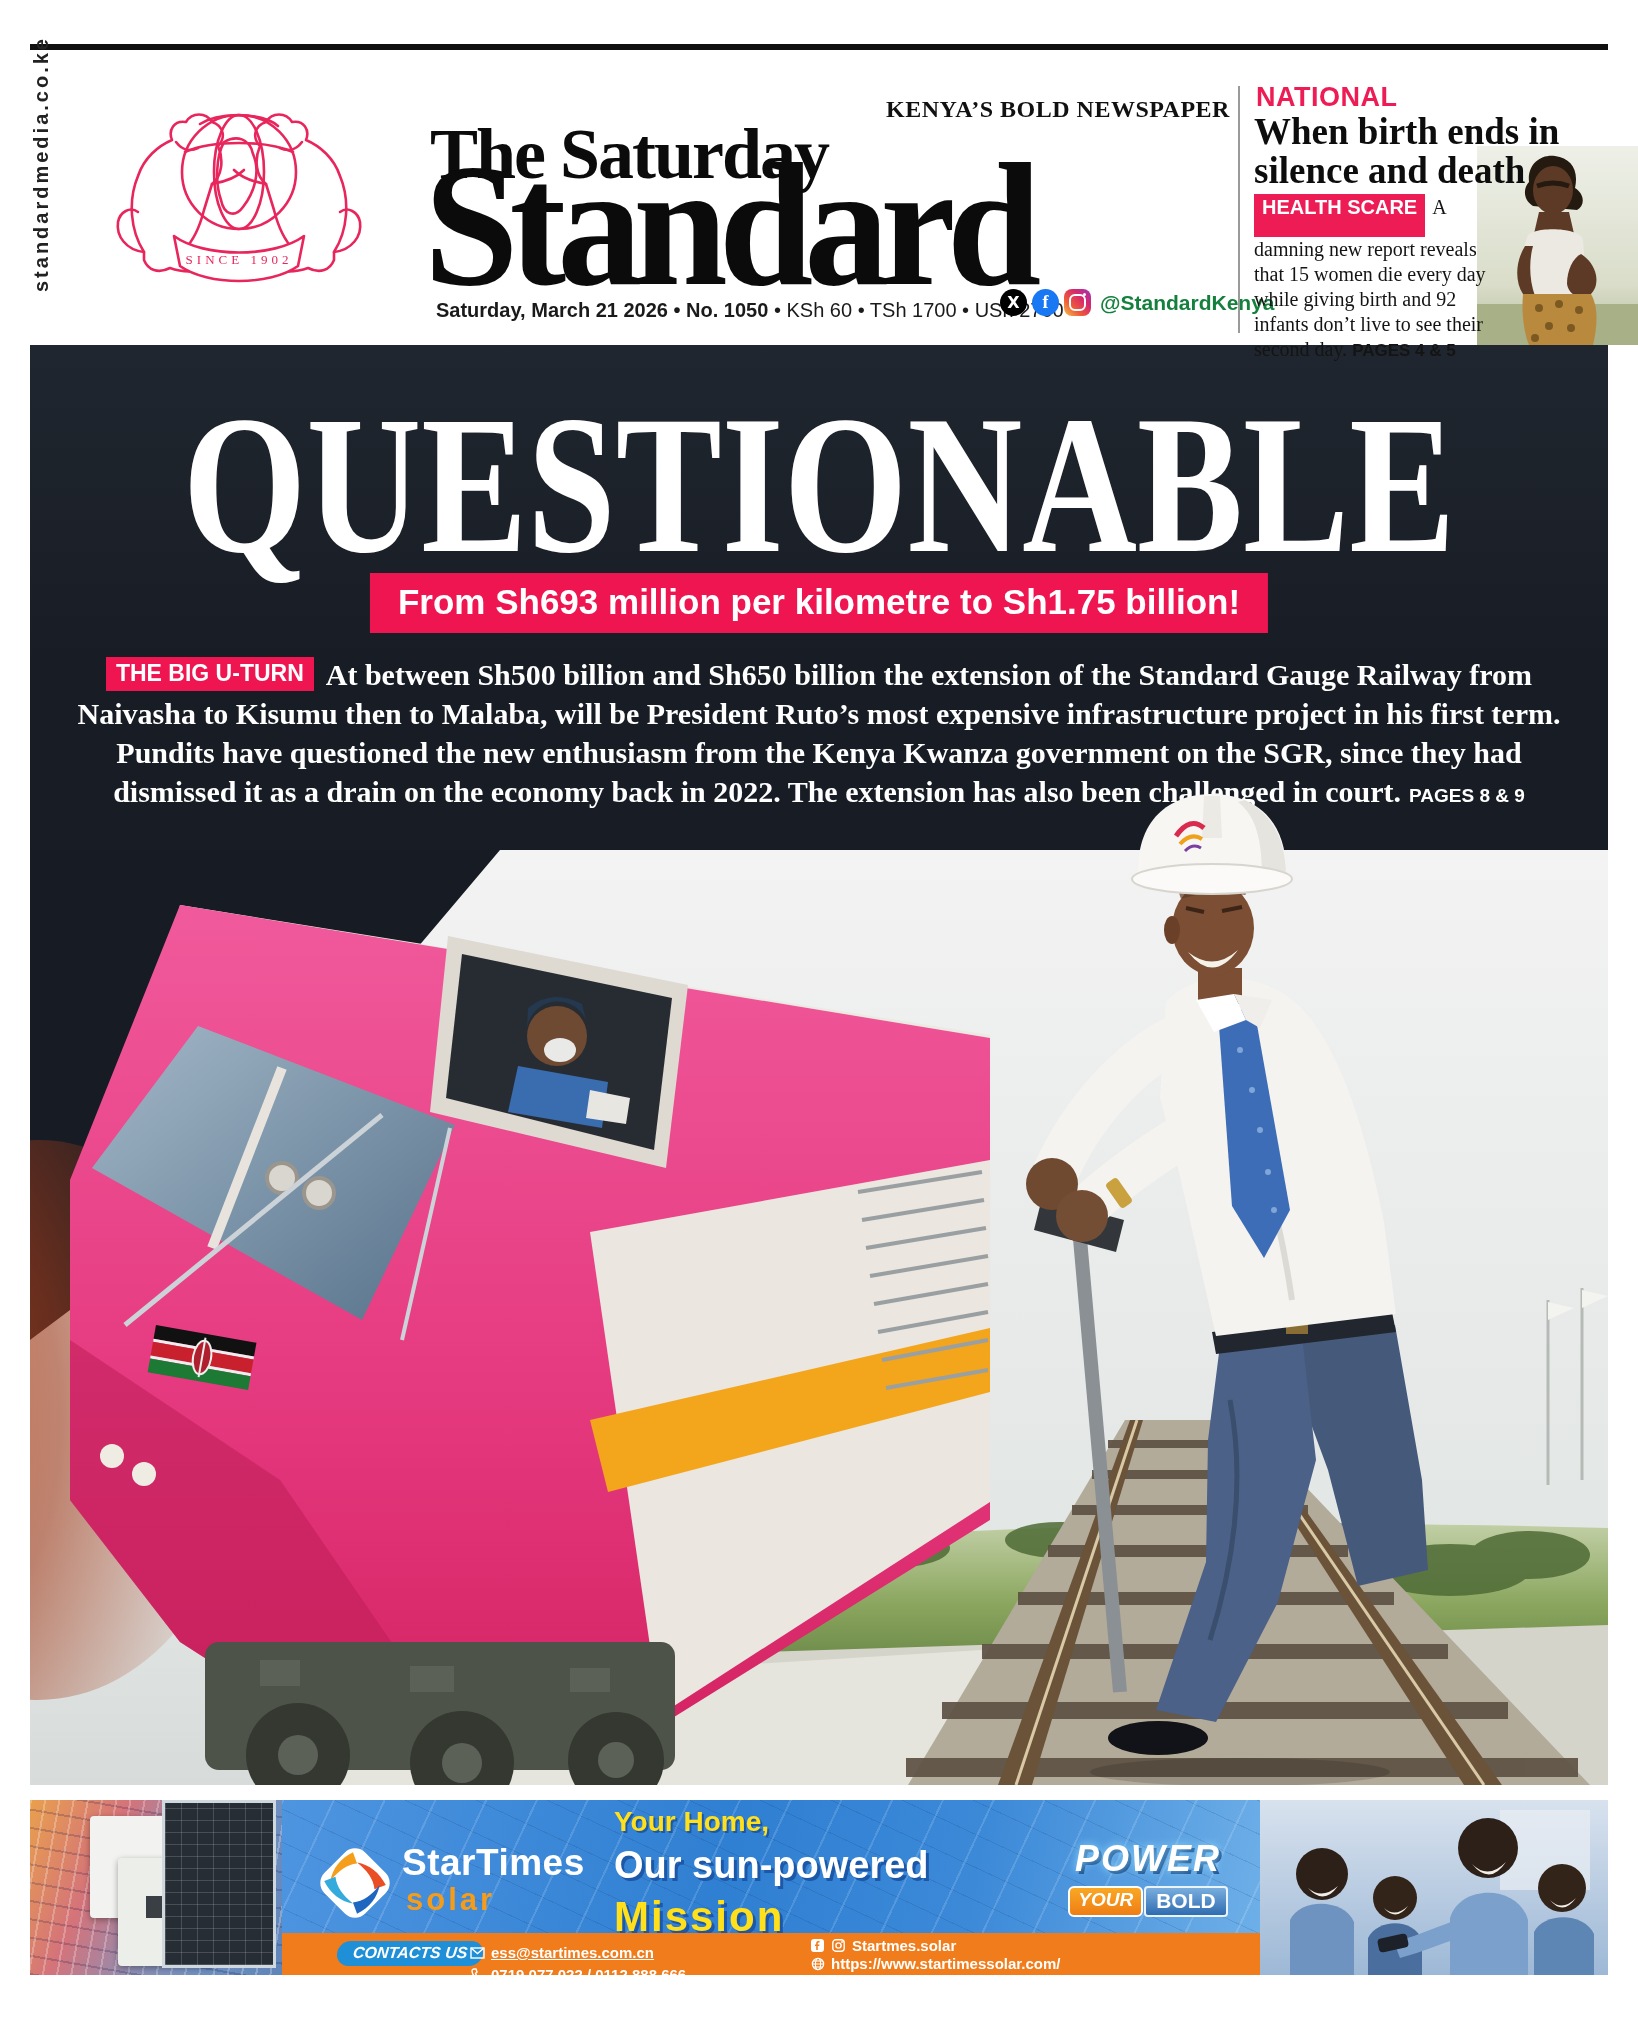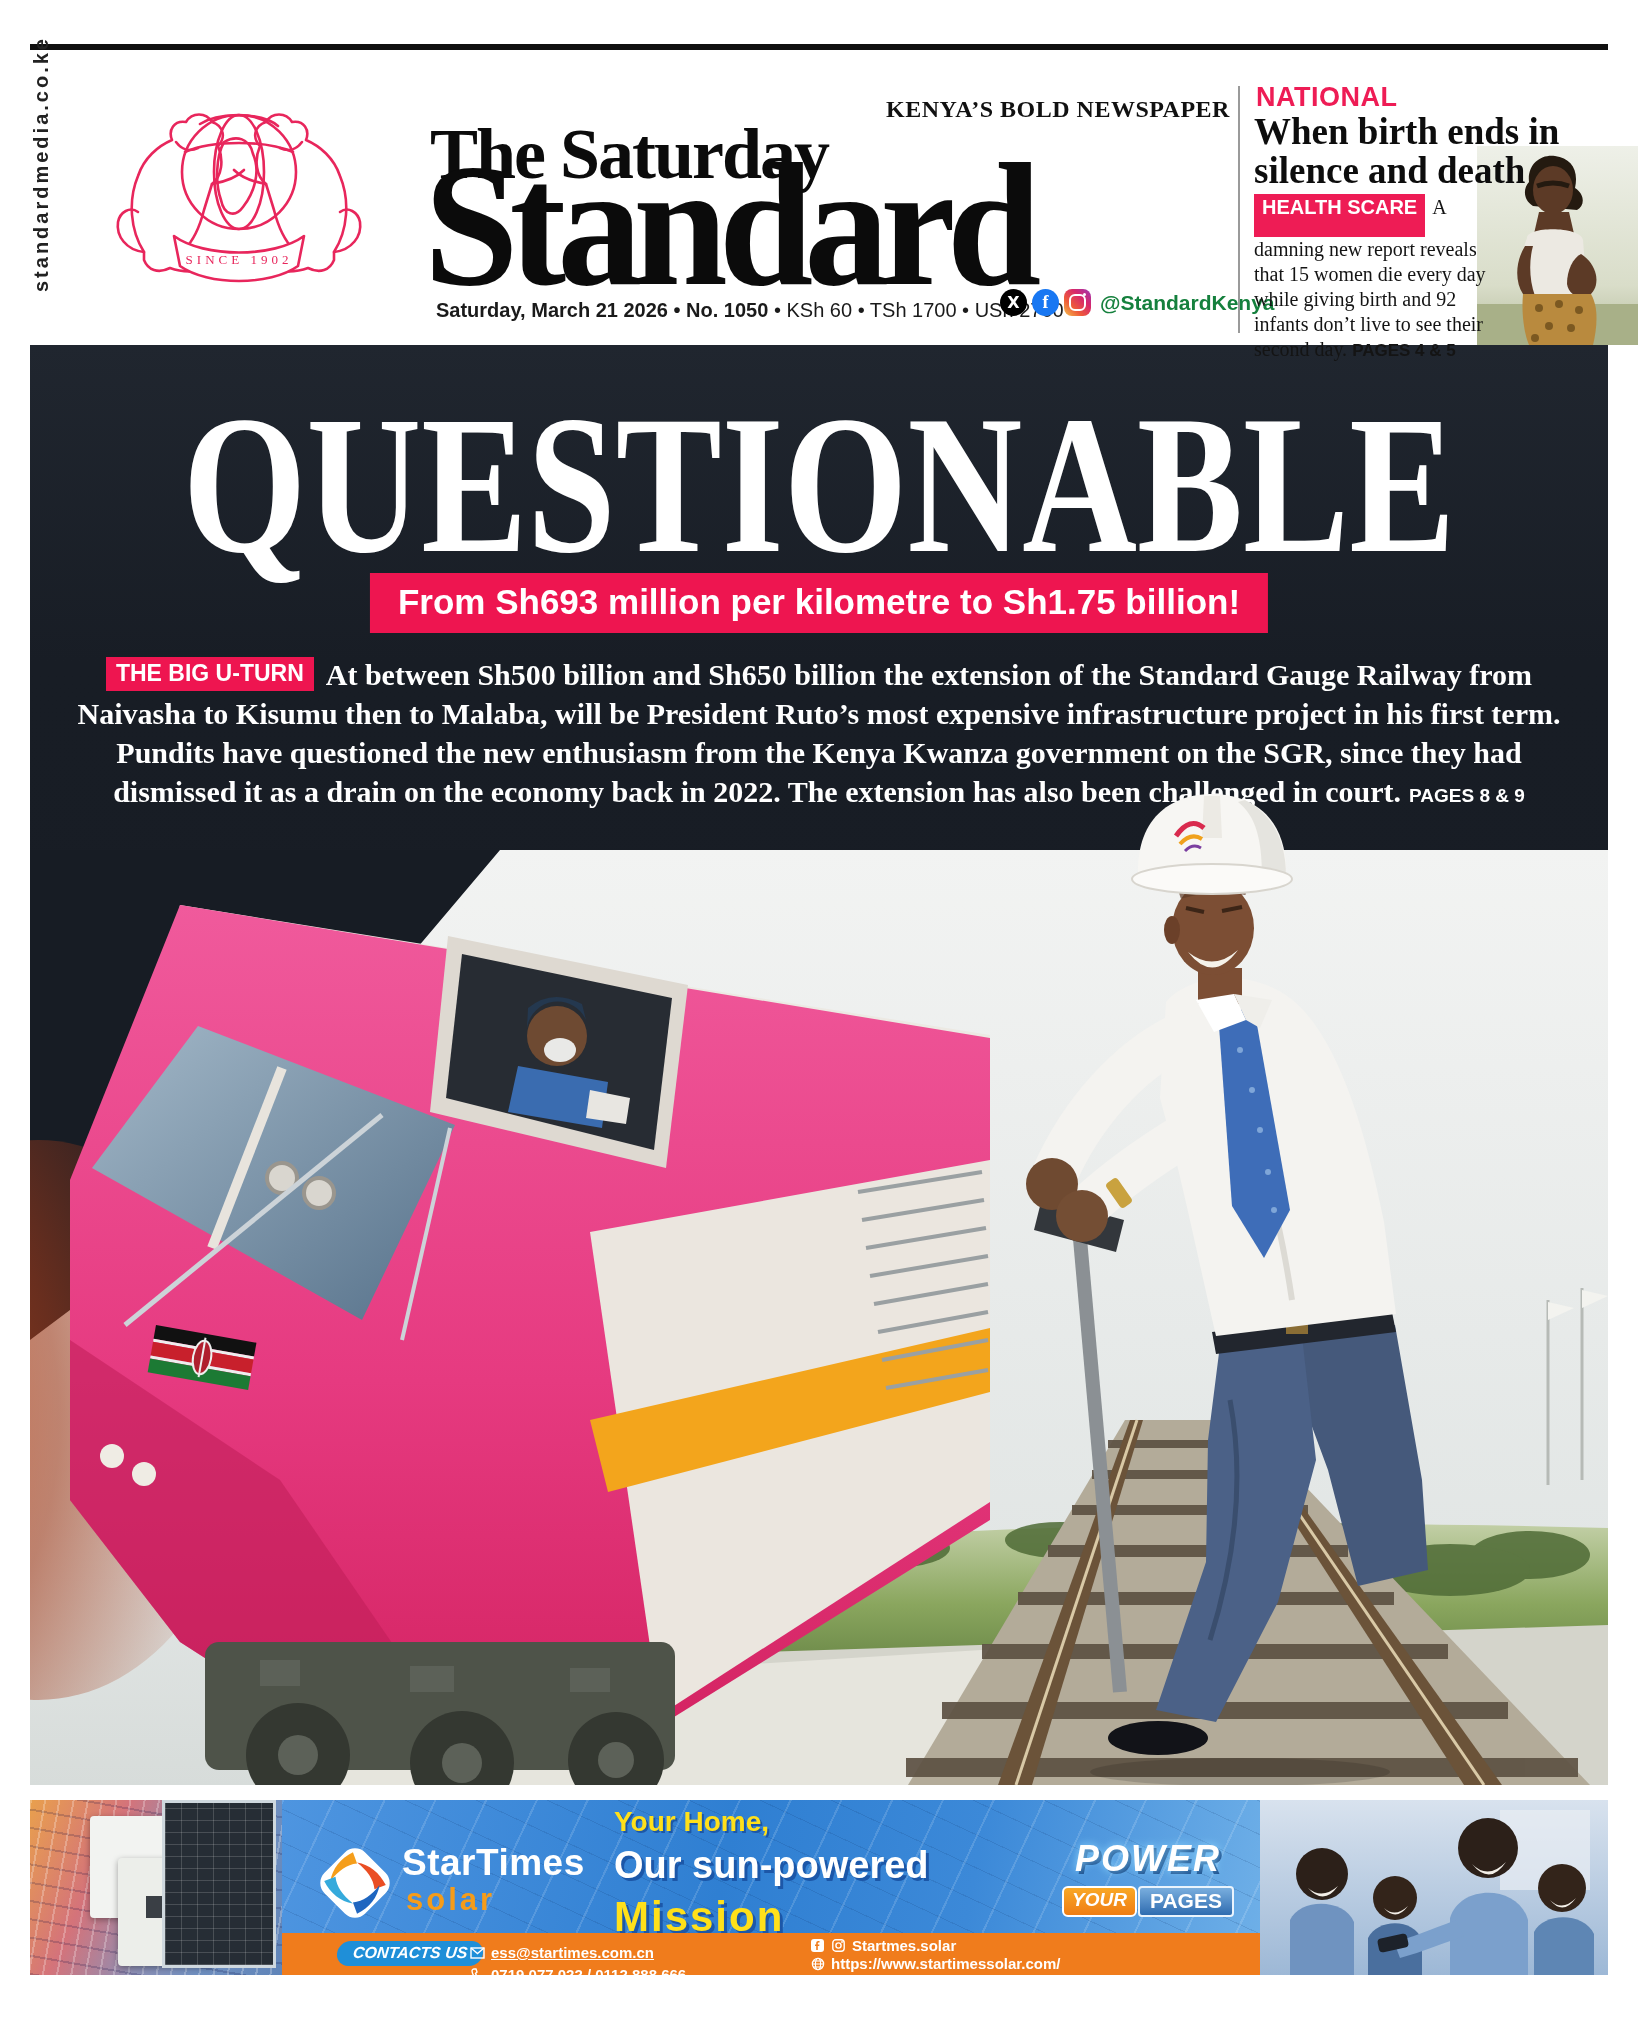--- a/index.html
+++ b/index.html
@@ -443,21 +443,21 @@
       <div class="ad-tagline">
         <div class="tg1">Your Home,</div>
         <div class="tg2">Our sun-powered</div>
         <div class="tg3">Mission</div>
       </div>
 
       <div class="power-block">
         <div class="power-word">POWER</div>
         <div class="power-sub">
           <span class="your-box">YOUR</span>
-          <span class="life-box">PAGES</span>
+          <span class="life-box">BOLD</span>
         </div>
       </div>
     </div>
 
     <svg class="ad-family" viewBox="0 0 348 175">
       <defs>
         <linearGradient id="fambg" x1="0" y1="0" x2="0" y2="1">
           <stop offset="0" stop-color="#d8e2ee"></stop>
             <stop offset="1" stop-color="#9db8d6"></stop>
         </linearGradient>

